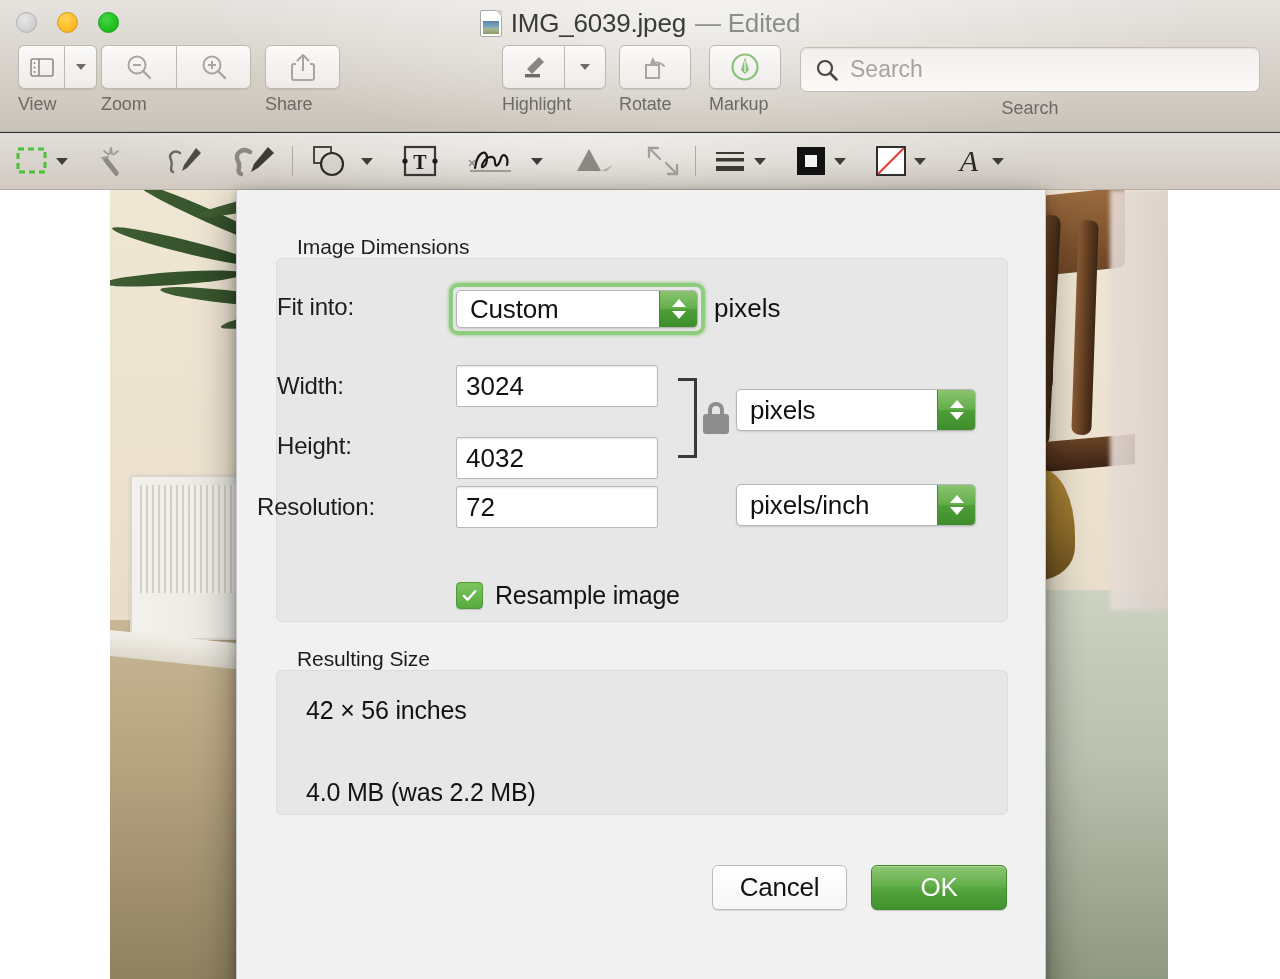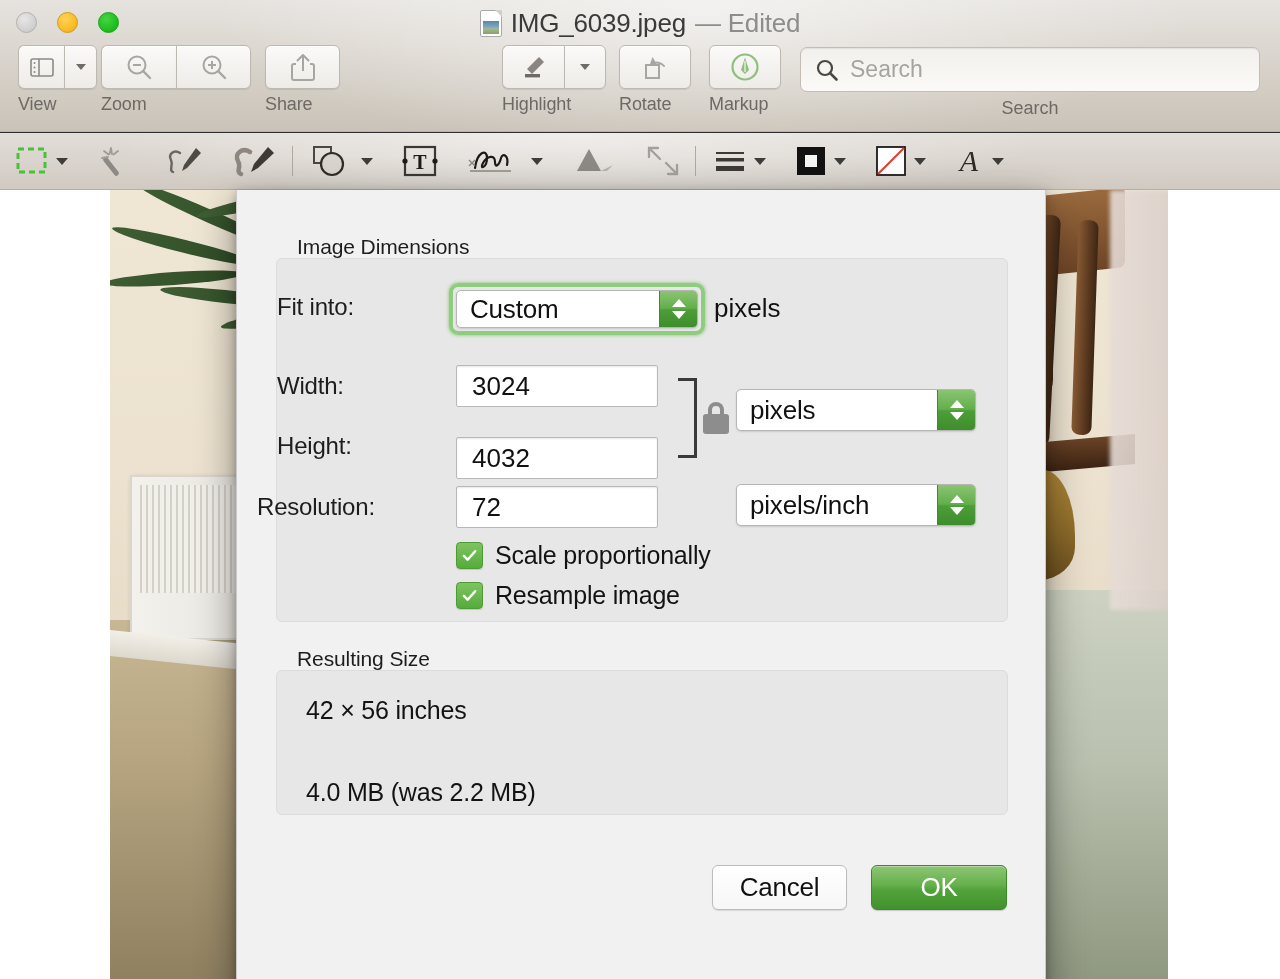--- a/index.html
+++ b/index.html
@@ -226,21 +226,21 @@
   .row-label {
     position: absolute; font-size: 24px; color: #1d1d1d; text-align: left; letter-spacing: -0.2px;
   }
   .txtfield {
     position: absolute;
     background: #ffffff;
     border: 1px solid #b9b9b9;
     border-radius: 2px;
     box-shadow: 0 1px 2px rgba(0,0,0,0.10) inset;
     display: flex; align-items: center;
-    padding-left: 15px;
+    padding-left: 9px;
     font-size: 26px; color: #111;
   }
   .popup {
     position: absolute;
     display: flex; align-items: stretch;
     background: #fff;
     border: 1px solid #b6b6b6;
     border-radius: 5px;
     box-shadow: 0 1px 2px rgba(0,0,0,0.13);
     overflow: hidden;
@@ -623,28 +623,20 @@
     <div class="row-label" style="left:20px; top:303px; width:195px;">Resolution:</div>
     <div class="txtfield" style="left:219px; top:296px; width:202px; height:42px;">72</div>
     <div class="popup" style="left:499px; top:294px; width:240px; height:42px;">
       <span class="pv">pixels/inch</span>
       <span class="pbtn">
         <span class="up"></span>
         <span class="dn"></span>
       </span>
     </div>
 
-    <div class="checkrow" style="left:219px; top:351px;">
-      <span class="checkbox">
-        <svg class="checkmark" viewBox="0 0 18 18">
-          <path d="M3 9.5 L7 13.5 L15 4.5" fill="none" stroke="#ffffff" stroke-width="2.6" stroke-linecap="round" stroke-linejoin="round"></path>
-        </svg>
-      </span>
-      <span class="check-label">Scale proportionally</span>
-    </div>
 
     <div class="checkrow" style="left:219px; top:391px;">
       <span class="checkbox">
         <svg class="checkmark" viewBox="0 0 18 18">
           <path d="M3 9.5 L7 13.5 L15 4.5" fill="none" stroke="#ffffff" stroke-width="2.6" stroke-linecap="round" stroke-linejoin="round"></path>
         </svg>
       </span>
       <span class="check-label">Resample image</span>
     </div>
 

